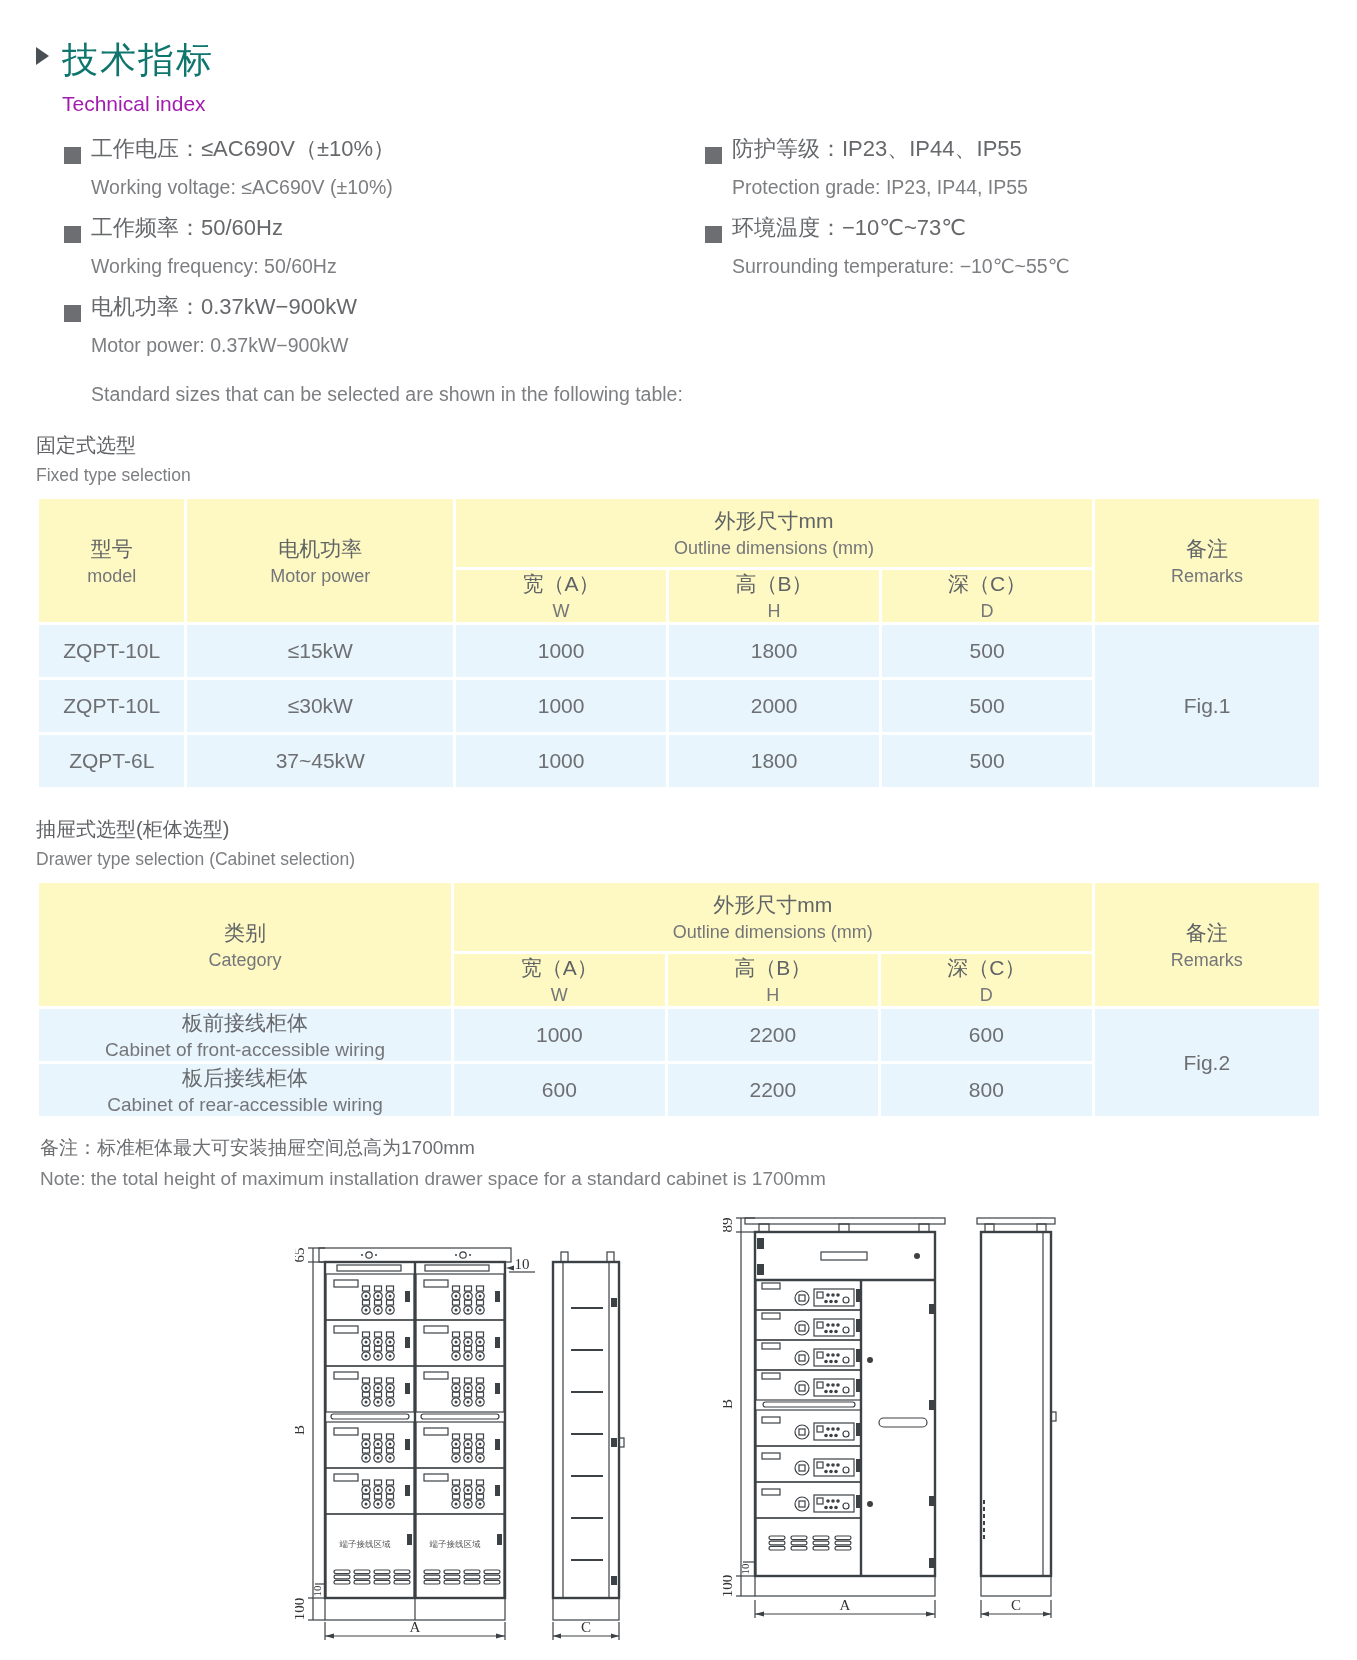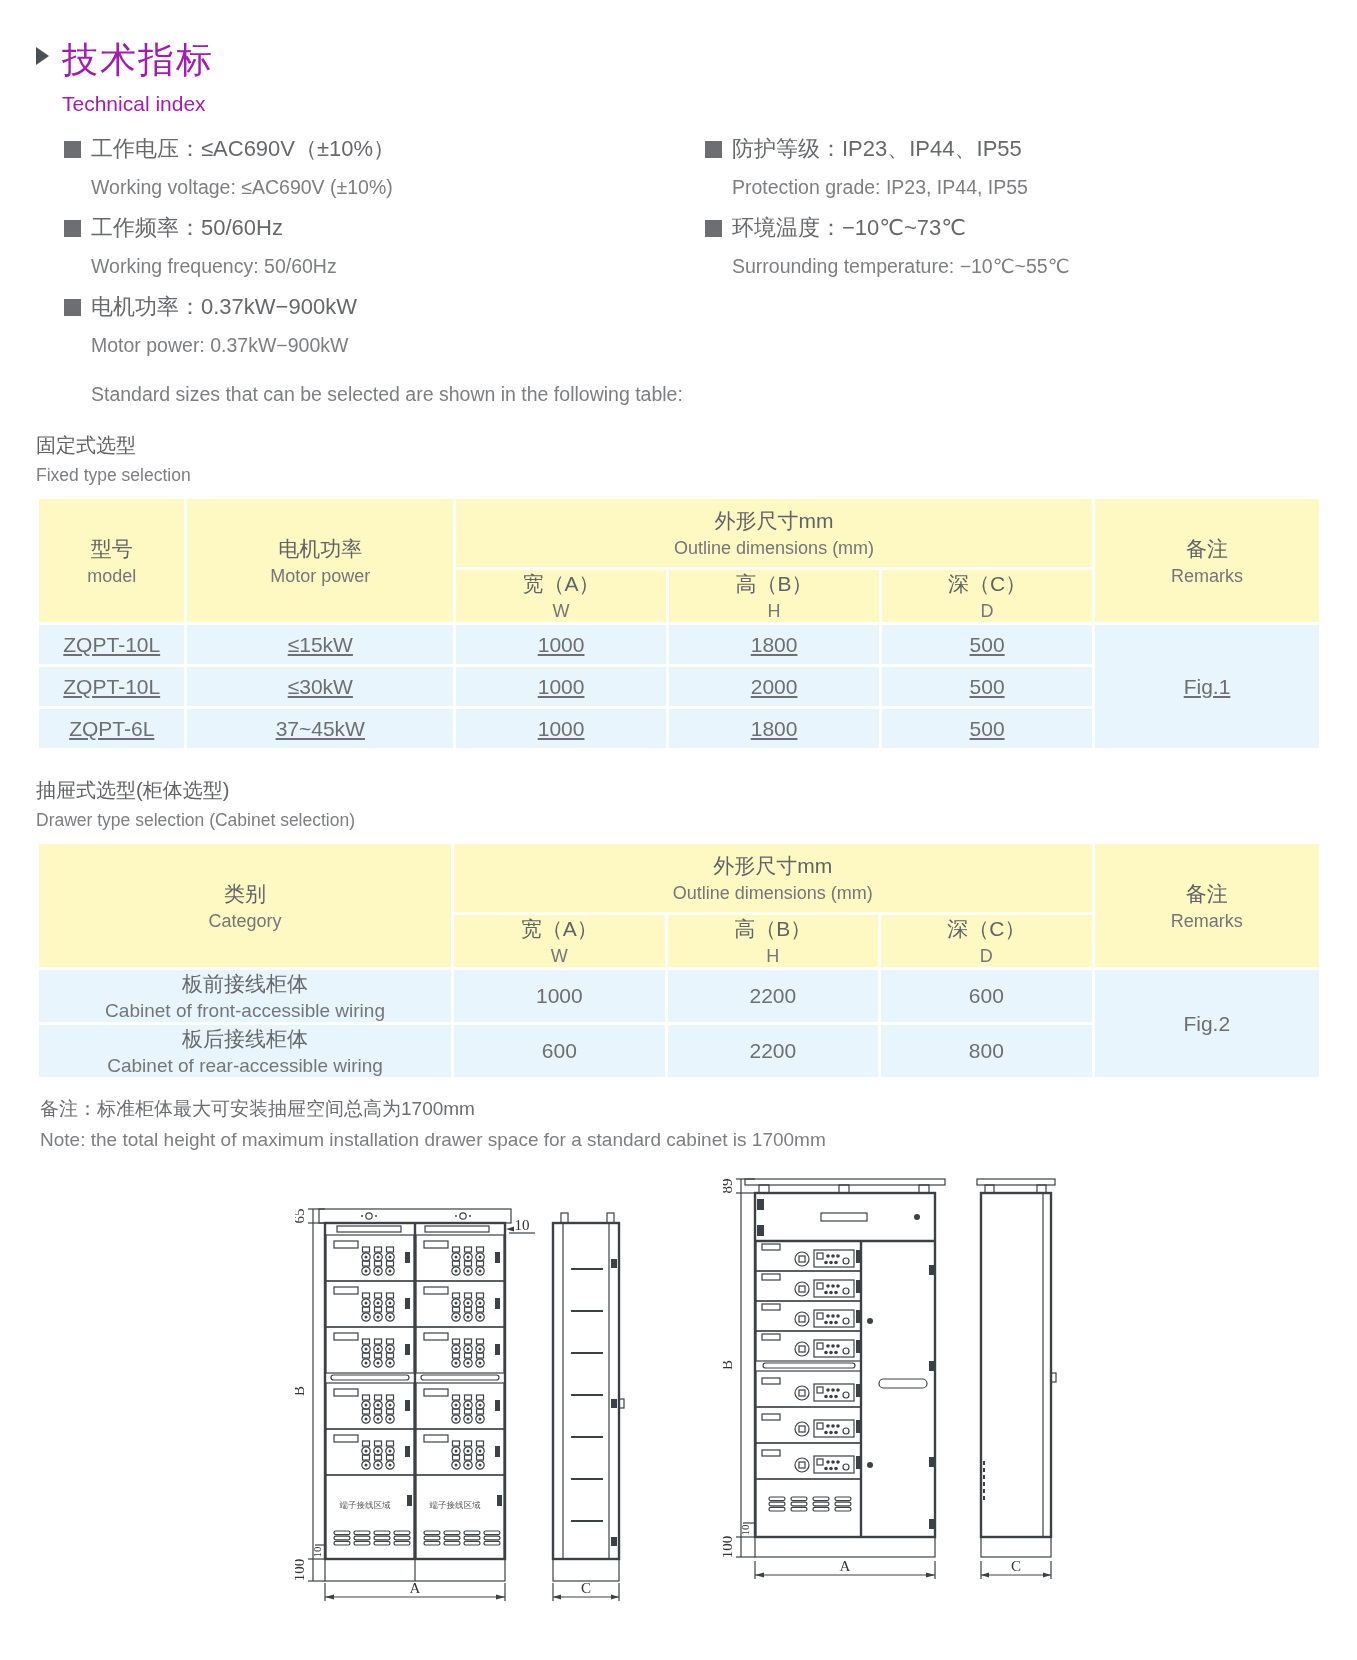--- a/index.html
+++ b/index.html
@@ -12,29 +12,29 @@
   .page { padding:36px 35px 0 36px; }
 
   
   .doc-header { display:flex; align-items:flex-start; gap:13px; margin-bottom:18px; }
   .tri {
     width:0; height:0; margin-top:11px;
     border-left:13px solid #4a4f54;
     border-top:9px solid transparent;
     border-bottom:9px solid transparent;
   }
-  .title-zh { font-size:36px; color:#a21caf; letter-spacing:2px; }
+  .title-zh { font-size:36px; color:#0f766e; letter-spacing:2px; }
   .title-en { font-size:21px; color:#a21caf; margin-top:7px; }
 
   
   .spec-block { margin-left:28px; }
   .spec-cols { display:flex; }
   .spec-col-left { width:641px; }
   .spec-item { margin-bottom:7px; }
-  .zh-line { display:flex; align-items:center; gap:10px; font-size:22px; color:#66686b; }
+  .zh-line { display:flex; align-items:flex-end; gap:10px; font-size:22px; color:#66686b; }
   .bullet { width:17px; height:17px; background:#6d6e71; flex:none; }
   .en-line { font-size:19.5px; color:#7c7e81; margin:12px 0 14px 27px; }
 
   
   .section-label { margin-top:26px; margin-bottom:10px; }
   .sec-zh { font-size:20px; color:#606265; }
   .sec-en { font-size:17.5px; color:#7c7e81; margin-top:6px; }
 
   
   table.spec-table {
@@ -47,21 +47,21 @@
   table.spec-table td {
     background:#e8f5fc; text-align:center; vertical-align:middle;
     font-size:21px; color:#6d6f72;
   }
   .th-zh { display:block; font-size:21px; color:#606467; }
   .th-en { display:block; font-size:18px; color:#74767a; margin-top:3px; }
   .td-zh { display:block; font-size:21px; color:#66686b; }
   .td-en { display:block; font-size:19px; color:#74767a; margin-top:2px; }
   .t1 thead tr.hr1 { height:68px; }
   .t1 thead tr.hr2 { height:52px; }
-  .t1 tbody tr { height:39px;text-decoration:underline; }
+  .t1 tbody tr { height:52px; }
   .t2 thead tr.hr1 { height:68px; }
   .t2 thead tr.hr2 { height:52px; }
   .t2 tbody tr { height:50px; }
   .remark-cell { font-size:21px; }
 
   
   .note-block { margin:16px 0 0 4px; }
   .note-zh { font-size:19px; color:#6b6d70; }
   .note-en { font-size:19px; color:#7c7e81; margin-top:7px; }
 

